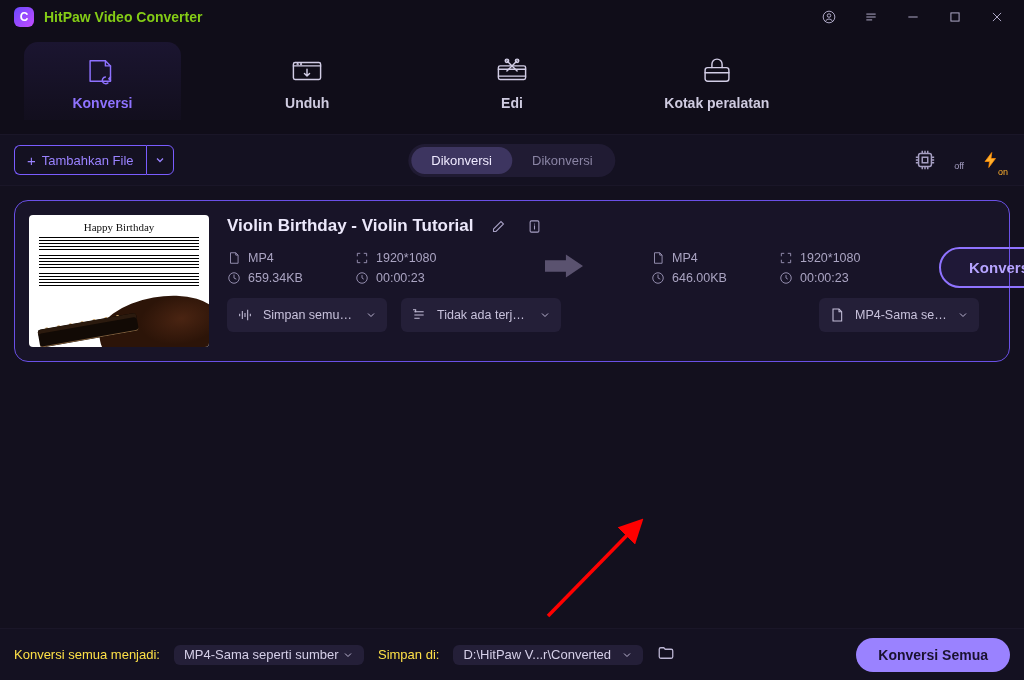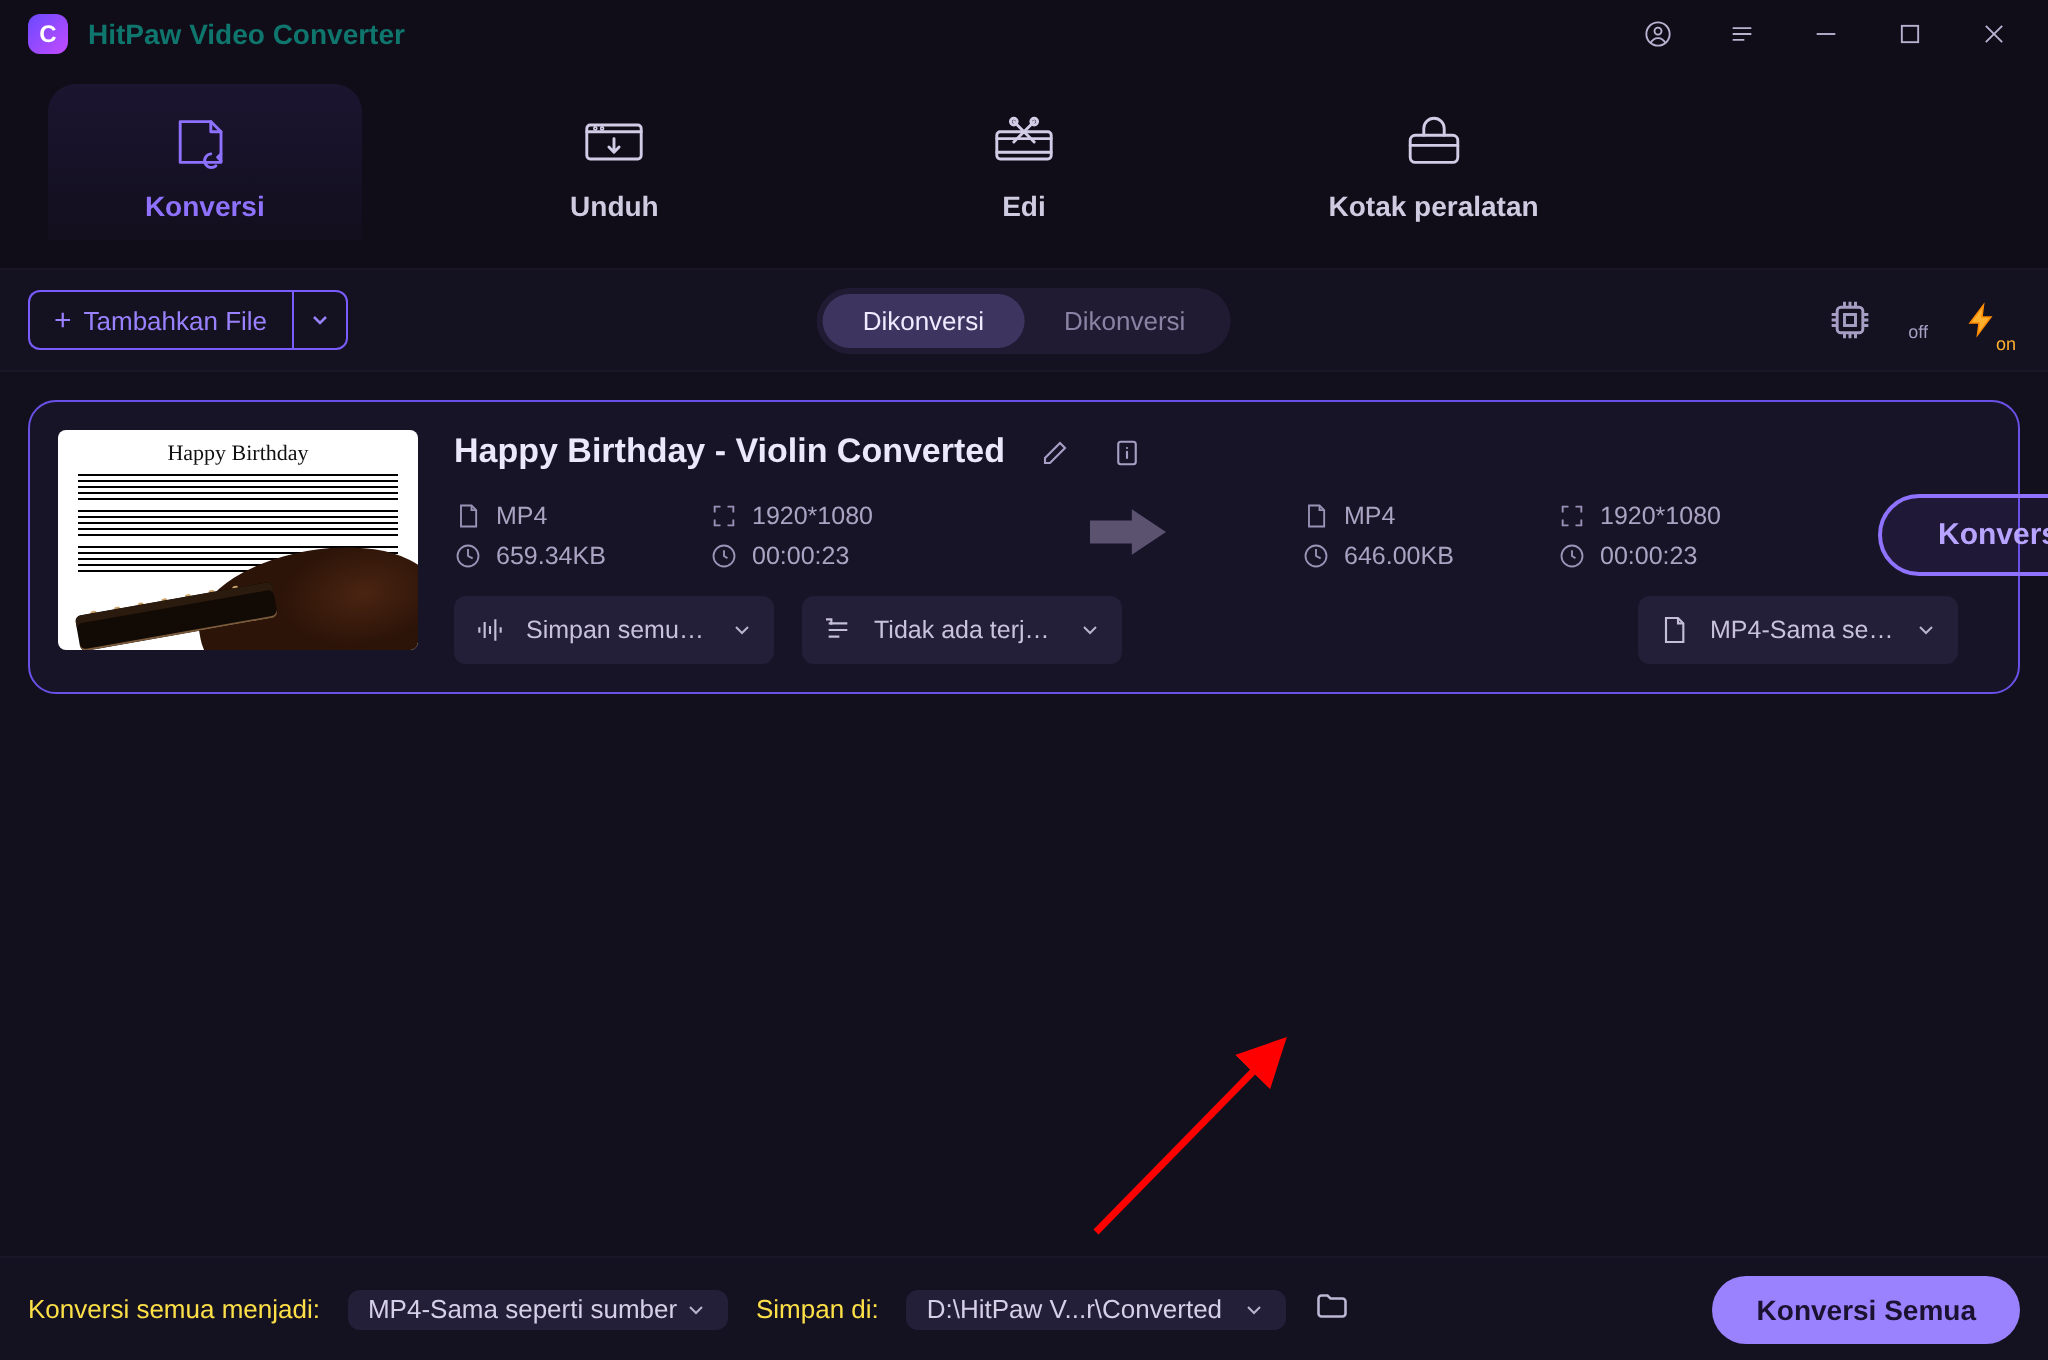--- a/index.html
+++ b/index.html
@@ -22,21 +22,21 @@
     background: #100d19;
   }
   .logo-mark {
     width: 20px; height: 20px;
     border-radius: 6px;
     background: linear-gradient(135deg,#6a49ff,#c44bff);
     display:flex;align-items:center;justify-content:center;
     font-weight:700;color:#fff;font-size:12px;
     margin-right: 10px;
   }
-  .app-title { font-size: 14px; font-weight:600; color:#0f766e; }
+  .app-title { font-size: 14px; font-weight:600; color:#84cc16; }
   .titlebar-spacer { flex:1; }
   .titlebar-btn {
     width: 42px; height: 34px;
     display:flex;align-items:center;justify-content:center;
     color:#a9a2c2;
   }
   .titlebar-btn svg { width:14px; height:14px; stroke:#b9b3d2; fill:none; stroke-width:1.6; }
 
   
   .func-tabs {
@@ -110,21 +110,21 @@
   
   .content { flex:1; padding:14px; overflow:hidden; }
   .file-card{
     border:1px solid #6a50e6;
     border-radius:14px;
     padding:14px;
     display:flex; gap:18px;
     background:#181428;
   }
   .thumb{
-    width:180px; height:110px;
+    width:180px; height:132px;
     background:#fff; border-radius:4px;
     position:relative; overflow:hidden;
     color:#111; font-family: Georgia, serif;
     flex-shrink:0;
   }
   .thumb .tt{ font-size:11px; text-align:center; margin-top:6px; font-weight:500;}
   .staff{ height:14px; margin:4px 10px;
     background:
       linear-gradient(#000,#000) left 0/100% 1px no-repeat,
       linear-gradient(#000,#000) left 3px/100% 1px no-repeat,
@@ -338,21 +338,21 @@
             <i style="left:42px"></i>
             <i style="left:54px"></i>
             <i style="left:66px"></i>
             <i style="left:78px"></i>
         </div>
       </div>
     </div>
 
     <div class="card-main">
       <div class="card-head">
-        <div class="file-title">Happy Birthday - Violin Converted</div>
+        <div class="file-title">Violin Birthday - Violin Tutorial</div>
         <div class="icon-btn">
           <svg viewBox="0 0 24 24">
               <path d="M4 20h4L20 8l-4-4L4 16v4z"></path>
             </svg>
         </div>
         <div class="icon-btn">
           <svg viewBox="0 0 24 24">
               <rect x="5" y="3" width="14" height="18" rx="2"></rect>
               <path d="M12 8v.01M12 11v5"></path>
             </svg>

